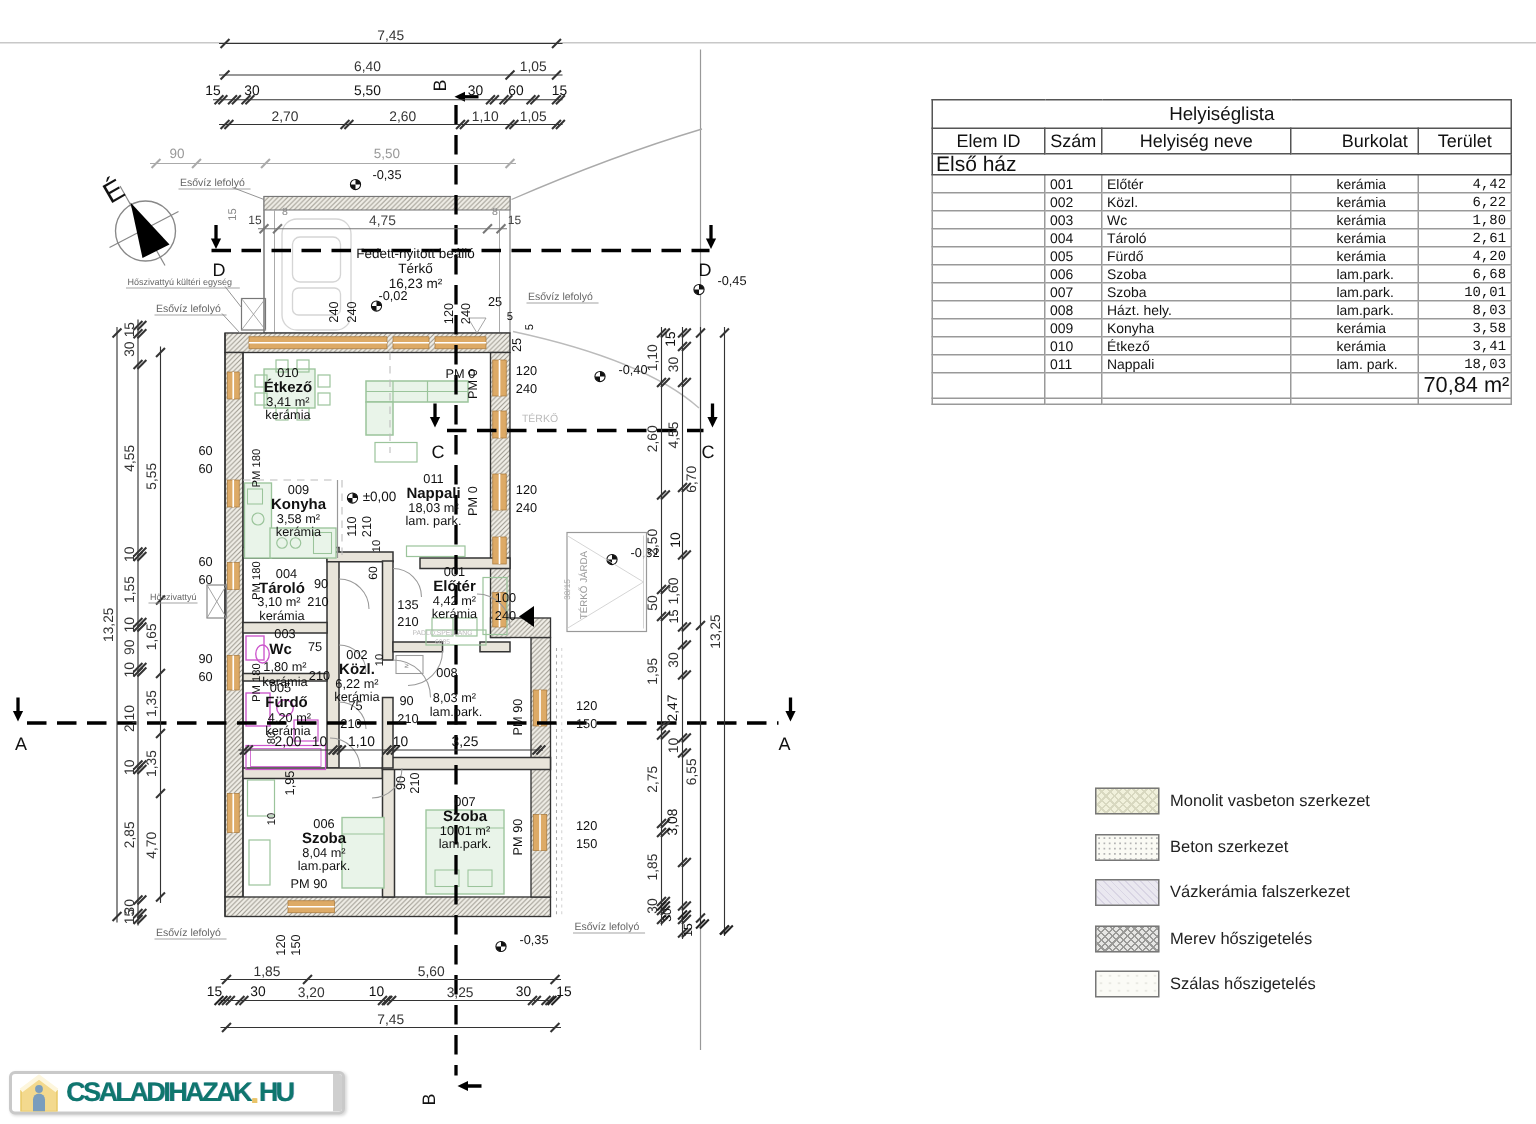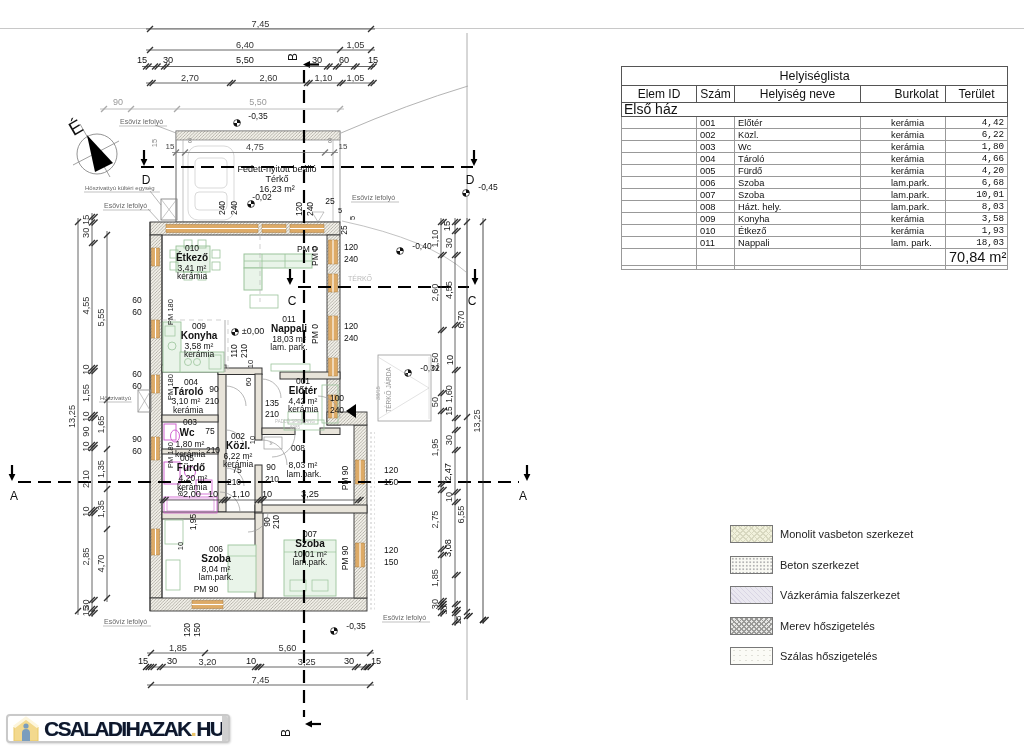--- a/index.html
+++ b/index.html
@@ -35,21 +35,21 @@
 .p4 { background-color:#e6e6e4;
   background-image:repeating-linear-gradient(45deg,#9a9a98 0,#9a9a98 1px,transparent 1px,transparent 3.5px),
   repeating-linear-gradient(-45deg,#9a9a98 0,#9a9a98 1px,transparent 1px,transparent 3.5px); }
 .p5 { background-color:#fbfbf6;
   background-image:radial-gradient(#e0e0d8 0.7px,transparent 0.8px); background-size:6px 5px; }
 #logo { position:absolute; left:6px; top:714px; width:224px; height:29px; background:#fff;
   border:2px solid #c9c9c9; border-radius:4px; box-shadow:1px 1px 2px rgba(0,0,0,0.15);
   display:flex; align-items:center; overflow:hidden; }
 #logo::after { content:''; position:absolute; right:0; top:0; width:6px; height:100%; background:#cfcfcf; }
 #logo svg { flex:0 0 auto; }
-.lg1 { font-size:21px; font-weight:bold; color:#0f172a; letter-spacing:-1.7px; text-shadow:0.5px 0 0 #8fadc9; }
+.lg1 { font-size:18px; font-weight:bold; color:#0f766e; letter-spacing:-1.7px; text-shadow:0.5px 0 0 #8fadc9; }
 .lg2 { font-size:21px; font-weight:bold; color:#e9c469; text-shadow:0.5px 0 0 #e9c469; }
 </style></head>
 <body>
 <svg width="1024" height="749" viewBox="0 0 1024 749" style="position:absolute;left:0;top:0">
 <defs>
 <pattern id="wallhatch" width="3.2" height="3.2" patternUnits="userSpaceOnUse">
  <rect width="3.2" height="3.2" fill="#f1efe8"></rect>
  <path d="M-0.8,0.8 L0.8,-0.8 M0,3.2 L3.2,0 M2.4,4 L4,2.4" stroke="#98948a" stroke-width="0.65"></path>
 </pattern>
 </defs>
@@ -687,21 +687,21 @@
           <td class="c1">003</td>
           <td class="c2">Wc</td>
           <td class="c3">kerámia</td>
           <td class="c4">1,80</td>
         </tr>
         <tr>
           <td class="c0"></td>
           <td class="c1">004</td>
           <td class="c2">Tároló</td>
           <td class="c3">kerámia</td>
-          <td class="c4">4,66</td>
+          <td class="c4">2,61</td>
         </tr>
         <tr>
           <td class="c0"></td>
           <td class="c1">005</td>
           <td class="c2">Fürdő</td>
           <td class="c3">kerámia</td>
           <td class="c4">4,20</td>
         </tr>
         <tr>
           <td class="c0"></td>
@@ -729,21 +729,21 @@
           <td class="c1">009</td>
           <td class="c2">Konyha</td>
           <td class="c3">kerámia</td>
           <td class="c4">3,58</td>
         </tr>
         <tr>
           <td class="c0"></td>
           <td class="c1">010</td>
           <td class="c2">Étkező</td>
           <td class="c3">kerámia</td>
-          <td class="c4">1,93</td>
+          <td class="c4">3,41</td>
         </tr>
         <tr>
           <td class="c0"></td>
           <td class="c1">011</td>
           <td class="c2">Nappali</td>
           <td class="c3">lam. park.</td>
           <td class="c4">18,03</td>
         </tr>
 <tr class="tot">
           <td class="c0"></td>

